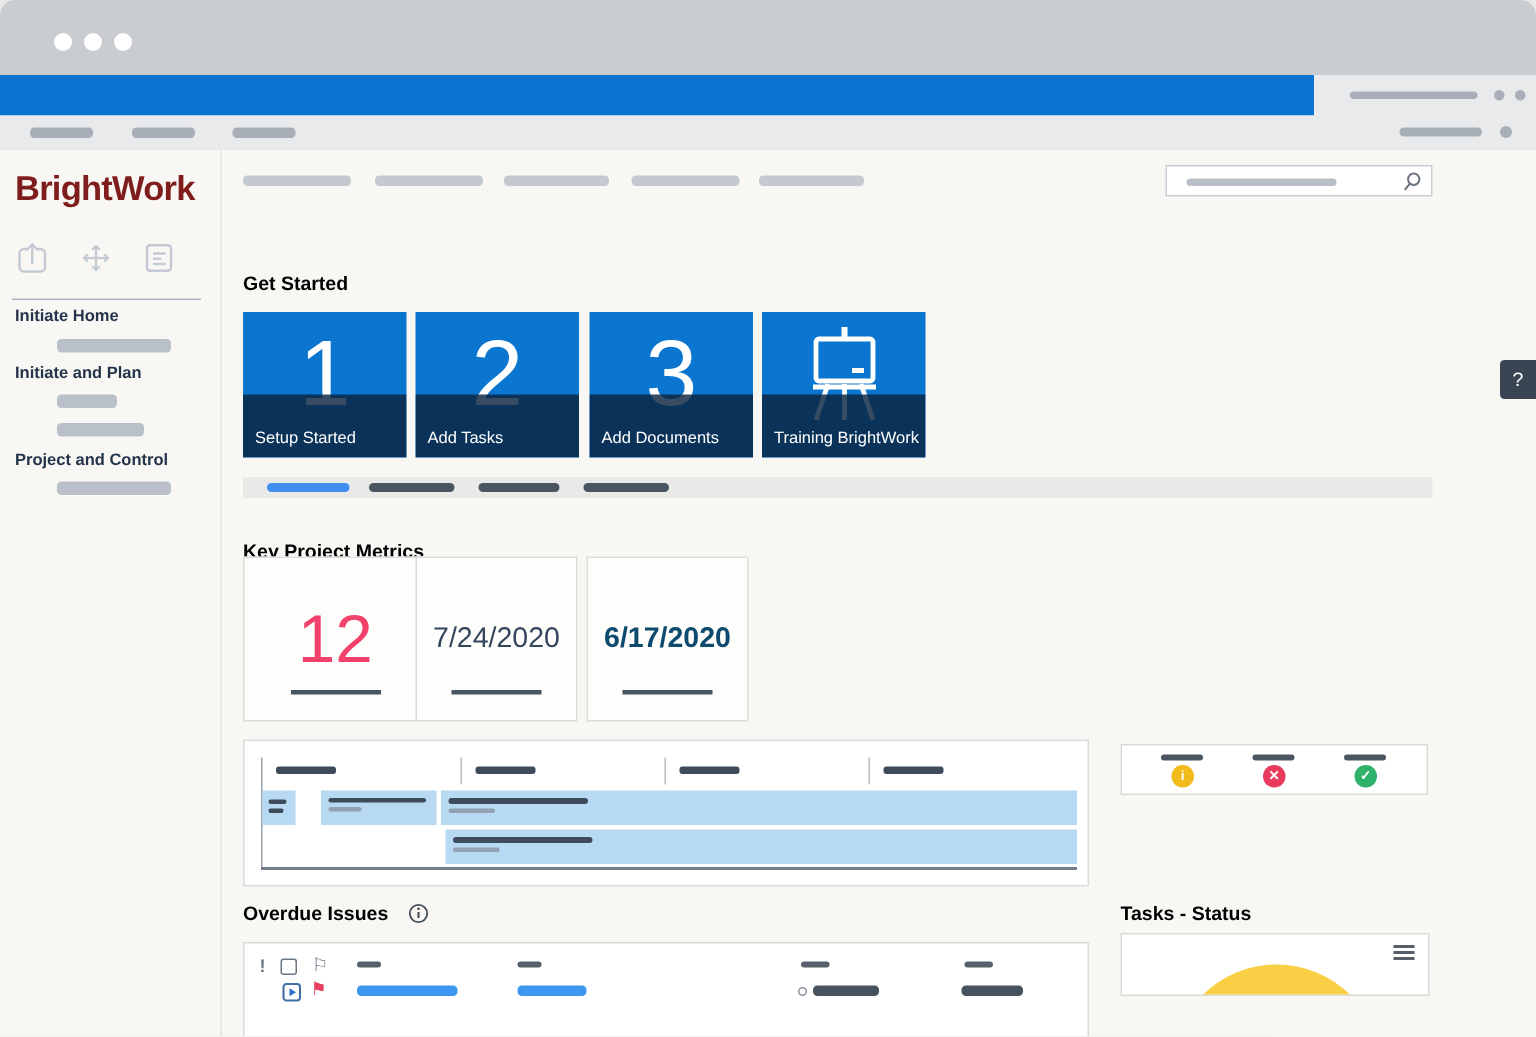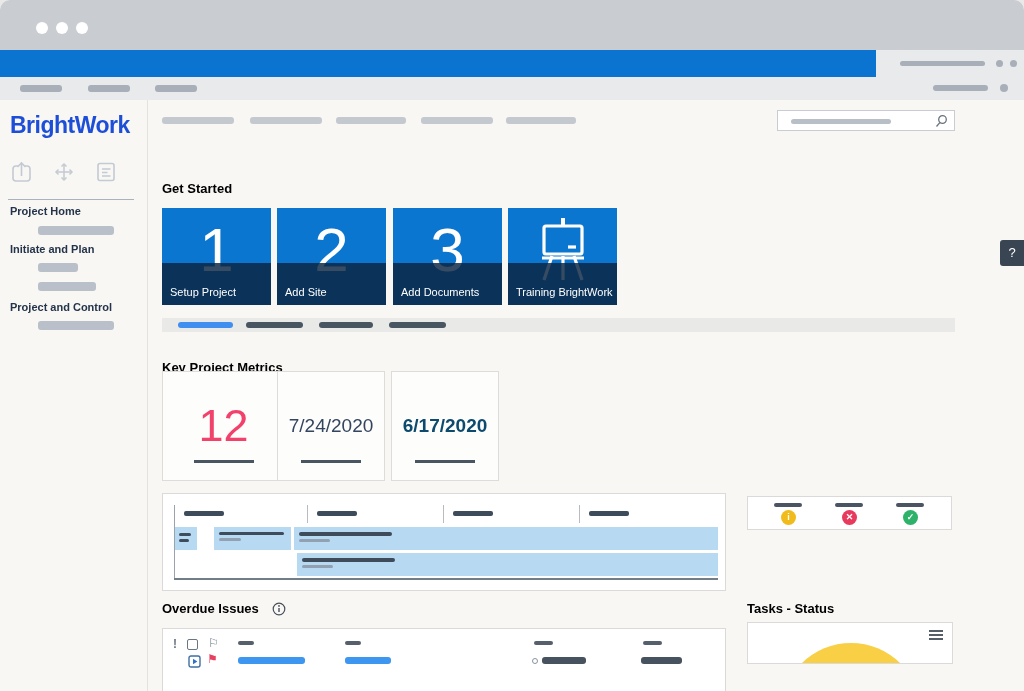--- a/index.html
+++ b/index.html
@@ -12,21 +12,21 @@
   
   .chrome { left:0; top:0; width:1024px; height:50px; background:#c9ccd1; }
   .dot { position:absolute; width:12px; height:12px; border-radius:50%; background:#fff; top:22px; }
   
   .suite-blue { left:0; top:50px; width:876px; height:27px; background:#0b74d1; }
   .suite-right { left:876px; top:50px; width:148px; height:27px; background:#e9eaec; }
   .nav-bar { left:0; top:77px; width:1024px; height:23px; background:#e9eaec; }
   .gdot { position:absolute; border-radius:50%; background:#a8afb8; }
   
   .side-border { left:147px; top:100px; width:1px; height:591px; background:#e5e3e0; }
-  .logo { left:10px; top:112px; font-size:23px; font-weight:700; color:#1d4ed8; letter-spacing:-0.5px; }
+  .logo { left:10px; top:112px; font-size:23px; font-weight:700; color:#7f1d1d; letter-spacing:-0.5px; }
   .side-icon { position:absolute; top:160px; width:24px; height:24px; }
   .divider { left:8px; top:199px; width:126px; height:1px; background:#aab3bd; }
   .nav-label { position:absolute; left:10px; font-size:11px; font-weight:700; color:#24344a; }
   
   .search-box { left:777px; top:110px; width:178px; height:21px; background:#fff; border:1px solid #c9cdd3; }
   .page-title { left:162px; top:130px; font-size:28px; font-weight:300; color:#333a43; }
   .sec-head { position:absolute; font-size:13px; font-weight:700; color:#000000; }
   
   .tile { position:absolute; top:208px; width:109px; height:97px; background:#0b76cf; overflow:hidden; }
   .tile-num { position:absolute; left:0; right:0; top:-4px; text-align:center; font-size:62px; line-height:92px;
@@ -107,21 +107,21 @@
   </svg>
   <svg class="side-icon" style="left:94px" viewBox="0 0 24 24" fill="none" stroke="#c3cad4" stroke-width="1.6">
     <rect x="4" y="3.5" width="16" height="17" rx="2"></rect>
     <line x1="8" y1="9" x2="16.5" y2="9"></line>
       <line x1="8" y1="12.5" x2="13.5" y2="12.5"></line>
       <line x1="8" y1="16" x2="16.5" y2="16"></line>
   </svg>
 
   <div class="abs divider"></div>
 
-  <div class="nav-label" style="top:205px">Project Home</div>
+  <div class="nav-label" style="top:205px">Initiate Home</div>
   <span class="sk" style="left:38px;top:226px;width:76px;height:9px"></span>
   <div class="nav-label" style="top:243px">Initiate and Plan</div>
   <span class="sk" style="left:38px;top:263px;width:40px;height:9px"></span>
   <span class="sk" style="left:38px;top:282px;width:58px;height:9px"></span>
   <div class="nav-label" style="top:301px">Project and Control</div>
   <span class="sk" style="left:38px;top:321px;width:76px;height:9px"></span>
 
   <span class="sk" style="left:162px;top:117px;width:72px;height:7px;background:#c4c9d0"></span>
   <span class="sk" style="left:250px;top:117px;width:72px;height:7px;background:#c4c9d0"></span>
   <span class="sk" style="left:336px;top:117px;width:70px;height:7px;background:#c4c9d0"></span>
@@ -134,26 +134,26 @@
       <circle cx="8.5" cy="5.5" r="3.8"></circle>
         <line x1="5.8" y1="8.6" x2="2.5" y2="12.5"></line>
     </svg>
   </div>
 
   <div class="sec-head" style="left:162px;top:181px">Get Started</div>
 
   <div class="tile" style="left:162px">
     <div class="tile-num">1</div>
     <div class="tile-band"></div>
-    <div class="tile-label">Setup Project</div>
+    <div class="tile-label">Setup Started</div>
   </div>
   <div class="tile" style="left:277px">
     <div class="tile-num">2</div>
     <div class="tile-band"></div>
-    <div class="tile-label">Add Site</div>
+    <div class="tile-label">Add Tasks</div>
   </div>
   <div class="tile" style="left:393px">
     <div class="tile-num">3</div>
     <div class="tile-band"></div>
     <div class="tile-label">Add Documents</div>
   </div>
   <div class="tile" style="left:508px">
     <svg style="position:absolute;left:24px;top:6px" width="62" height="72" viewBox="0 0 62 72" fill="none" stroke="#fff" stroke-width="3.2">
       <rect x="29" y="4" width="4" height="9" fill="#fff" stroke="none"></rect>
       <rect x="12" y="12" width="38" height="28" rx="2"></rect>

